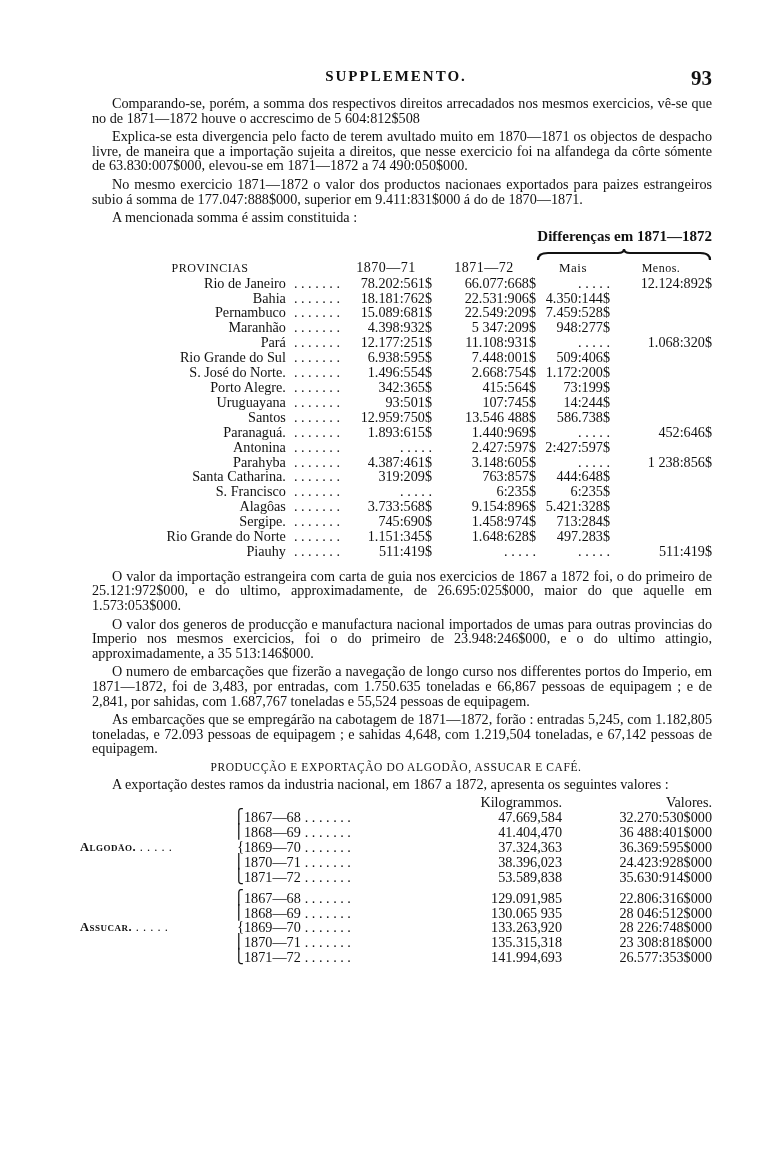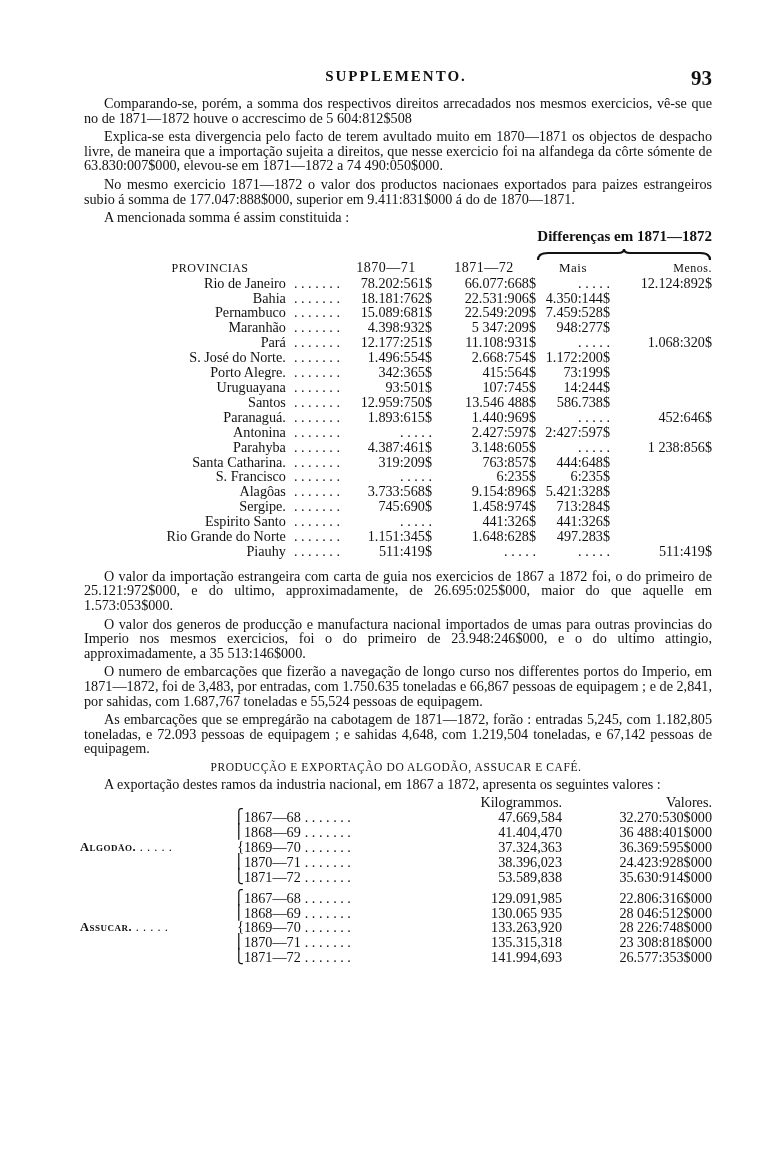--- a/index.html
+++ b/index.html
@@ -4,21 +4,21 @@
 <style>
   html, body { margin:0; padding:0; background:#ffffff; }
   body { width:768px; height:1162px; position:relative; overflow:hidden;
          font-family:"Liberation Serif","DejaVu Serif",serif; color:#111; }
   .page { position:absolute; left:80px; top:0; width:632px; }
   .running-head { position:absolute; top:68px; left:0; width:632px; height:22px; }
   .running-title { position:absolute; left:0; right:0; text-align:center;
                    font-weight:bold; letter-spacing:2px; font-size:15px; }
   .page-number { position:absolute; right:0; top:-2px; font-size:21px; font-weight:bold; }
   .body { position:absolute; top:96px; left:0; width:632px; font-size:14.2px; line-height:14.6px; }
-  p { margin:0 0 4px 4px; text-align:justify; text-indent:20px; }
+  p { margin:0 0 4px 12px; text-align:justify; text-indent:20px; }
   .diff-head { text-align:right; font-size:15px; font-weight:bold; margin-top:0; height:20px; }
   .brace { position:relative; height:12px; }
   .brace svg { position:absolute; right:0; top:0; }
   table.prov { border-collapse:collapse; width:632px; font-size:14.2px; }
   table.prov td, table.prov th { padding:0; line-height:14.9px; white-space:nowrap; }
   table.prov th { font-weight:normal; font-size:12px; letter-spacing:0.5px; }
   .name { width:260px; text-align:right; }
   .num  { text-align:right; }
   .c1 { width:92px; } .c2 { width:104px; } .c3 { width:74px; } .c4 { width:102px; }
   .dots-cell { color:#222; }
@@ -51,21 +51,21 @@
       </svg>
     </div>
 
     <table class="prov">
       <thead>
         <tr>
           <th class="name" style="text-align:center">PROVINCIAS</th>
           <th class="num c1" style="font-size:14px;text-align:center">1870—71</th>
           <th class="num c2" style="font-size:14px;text-align:center">1871—72</th>
           <th class="c3" style="font-size:13px;text-align:center">Mais</th>
-          <th class="c4" style="text-align:right">Menos.</th>
+          <th class="c4" style="text-align:center">Menos.</th>
         </tr>
       </thead>
       <tbody id="prov-body">
           <tr>
             <td class="name"><span>Rio de Janeiro</span><span class="dots-cell" style="margin-left: 8px;">. . . . . . .</span></td>
             <td class="num c1">78.202:561$</td>
             <td class="num c2">66.077:668$</td>
             <td class="num c3">. . . . .</td>
             <td class="num c4">12.124:892$</td>
           </tr>
@@ -91,20 +91,27 @@
             <td class="num c4"></td>
           </tr>
           <tr>
             <td class="name"><span>Pará</span><span class="dots-cell" style="margin-left: 8px;">. . . . . . .</span></td>
             <td class="num c1">12.177:251$</td>
             <td class="num c2">11.108:931$</td>
             <td class="num c3">. . . . .</td>
             <td class="num c4">1.068:320$</td>
           </tr>
           <tr>
+            <td class="name"><span>Rio Grande do Sul</span><span class="dots-cell" style="margin-left: 8px;">. . . . . . .</span></td>
+            <td class="num c1">6.938:595$</td>
+            <td class="num c2">7.448:001$</td>
+            <td class="num c3">509:406$</td>
+            <td class="num c4"></td>
+          </tr>
+          <tr>
             <td class="name"><span>S. José do Norte.</span><span class="dots-cell" style="margin-left: 8px;">. . . . . . .</span></td>
             <td class="num c1">1.496:554$</td>
             <td class="num c2">2.668:754$</td>
             <td class="num c3">1.172:200$</td>
             <td class="num c4"></td>
           </tr>
           <tr>
             <td class="name"><span>Porto Alegre.</span><span class="dots-cell" style="margin-left: 8px;">. . . . . . .</span></td>
             <td class="num c1">342:365$</td>
             <td class="num c2">415:564$</td>
@@ -165,27 +172,20 @@
             <td class="num c1">3.733:568$</td>
             <td class="num c2">9.154:896$</td>
             <td class="num c3">5.421:328$</td>
             <td class="num c4"></td>
           </tr>
           <tr>
             <td class="name"><span>Sergipe.</span><span class="dots-cell" style="margin-left: 8px;">. . . . . . .</span></td>
             <td class="num c1">745:690$</td>
             <td class="num c2">1.458:974$</td>
             <td class="num c3">713:284$</td>
-            <td class="num c4"></td>
-          </tr>
-          <tr>
-            <td class="name"><span>Espirito Santo</span><span class="dots-cell" style="margin-left: 8px;">. . . . . . .</span></td>
-            <td class="num c1">. . . . .</td>
-            <td class="num c2">441:326$</td>
-            <td class="num c3">441:326$</td>
             <td class="num c4"></td>
           </tr>
           <tr>
             <td class="name"><span>Rio Grande do Norte</span><span class="dots-cell" style="margin-left: 8px;">. . . . . . .</span></td>
             <td class="num c1">1.151:345$</td>
             <td class="num c2">1.648:628$</td>
             <td class="num c3">497.283$</td>
             <td class="num c4"></td>
           </tr>
           <tr>

